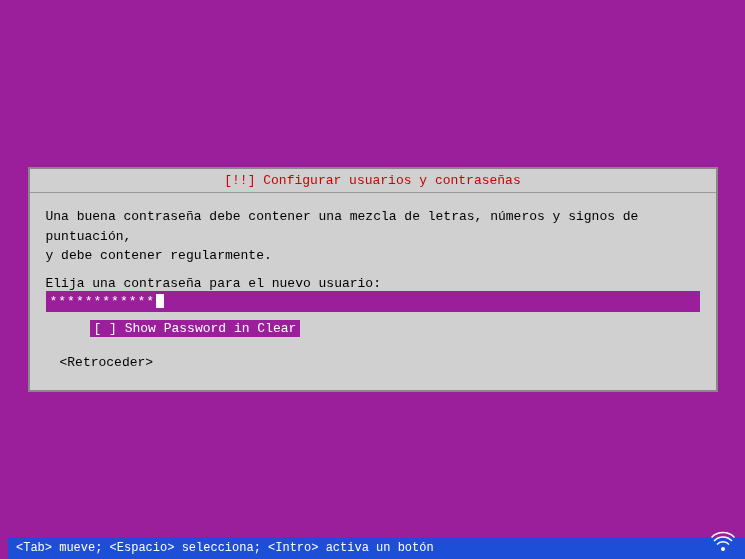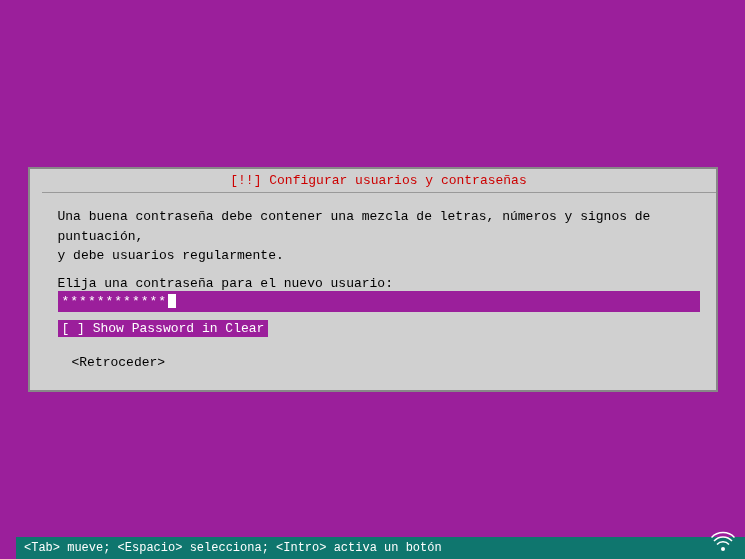--- a/index.html
+++ b/index.html
@@ -23,21 +23,20 @@
       align-items: center;
       justify-content: center;
     }
 
     .dialog-box {
       width: 690px;
       background-color: #d0d0d0;
       border: 2px solid #888888;
       color: #000000;
       position: relative;
-      padding-left: 12px;
     }
 
     .dialog-title-bar {
       background-color: #d0d0d0;
       text-align: center;
       padding: 4px 8px;
       border-bottom: 1px solid #999;
       font-size: 13px;
       color: #cc0000;
     }
@@ -90,20 +89,21 @@
     }
 
     .show-password-option {
       background-color: #9b1f9b;
       color: #ffffff;
       display: inline-block;
       padding: 1px 4px;
       font-size: 13px;
       margin-bottom: 12px;
       cursor: pointer;
+      margin-left: 44px;
     }
 
     .buttons-row {
       display: flex;
       padding: 4px 8px;
       gap: 12px;
     }
 
     .dialog-button {
       background-color: #d0d0d0;
@@ -111,23 +111,23 @@
       border: none;
       font-family: 'Courier New', Courier, monospace;
       font-size: 13px;
       cursor: pointer;
       padding: 2px 6px;
     }
 
     .bottom-bar {
       position: absolute;
       bottom: 0;
-      left: 16px;
+      left: 8px;
       right: 0;
-      background-color: #0f766e;
+      background-color: #1d4ed8;
       color: #ffffff;
       font-size: 12px;
       padding: 4px 8px;
       text-align: left;
     }
 
     .wifi-icon {
       position: absolute;
       bottom: 6px;
       right: 10px;
@@ -143,21 +143,21 @@
   <div class="dialog-box">
 
     <div class="dialog-title-bar">
       <span>[!!] Configurar usuarios y contraseñas</span>
     </div>
 
     <div class="dialog-content">
 
       <div class="description-text">
         <span>Una buena contraseña debe contener una mezcla de letras, números y signos de puntuación,</span><br>
-        <span>y debe usuarios regularmente.</span>
+        <span>y debe contener regularmente.</span>
       </div>
 
       <div class="prompt-text">Elija una contraseña para el nuevo usuario:</div>
 
       <div class="password-input-row">
         <span class="password-value">************</span>
         <span class="password-cursor"></span>
         <span class="password-fill"></span>
       </div>
 

